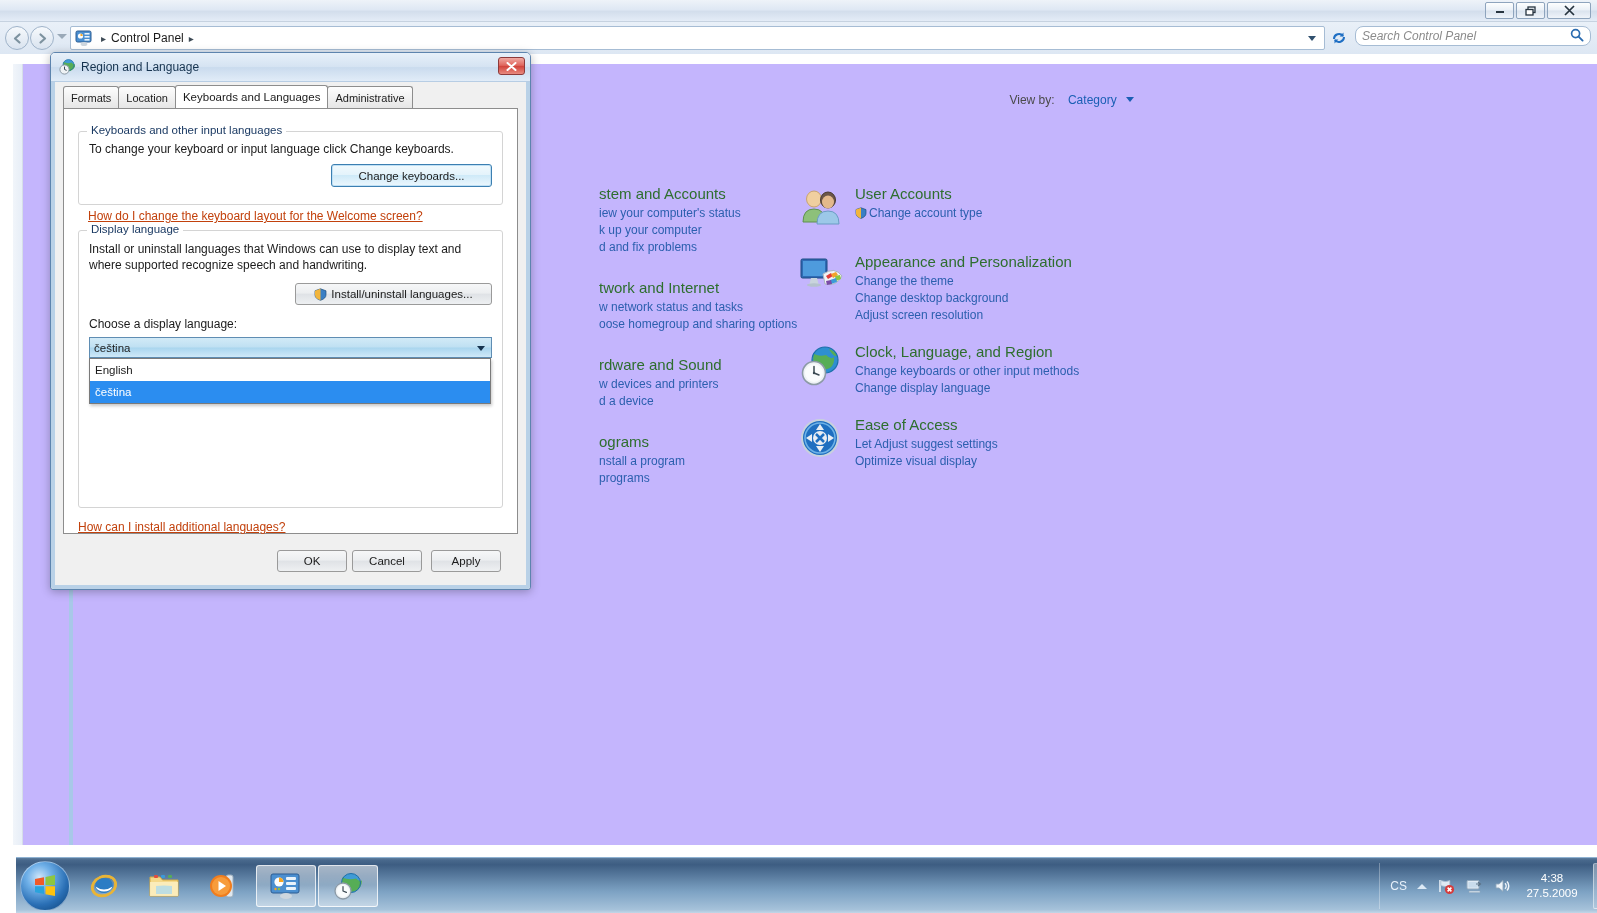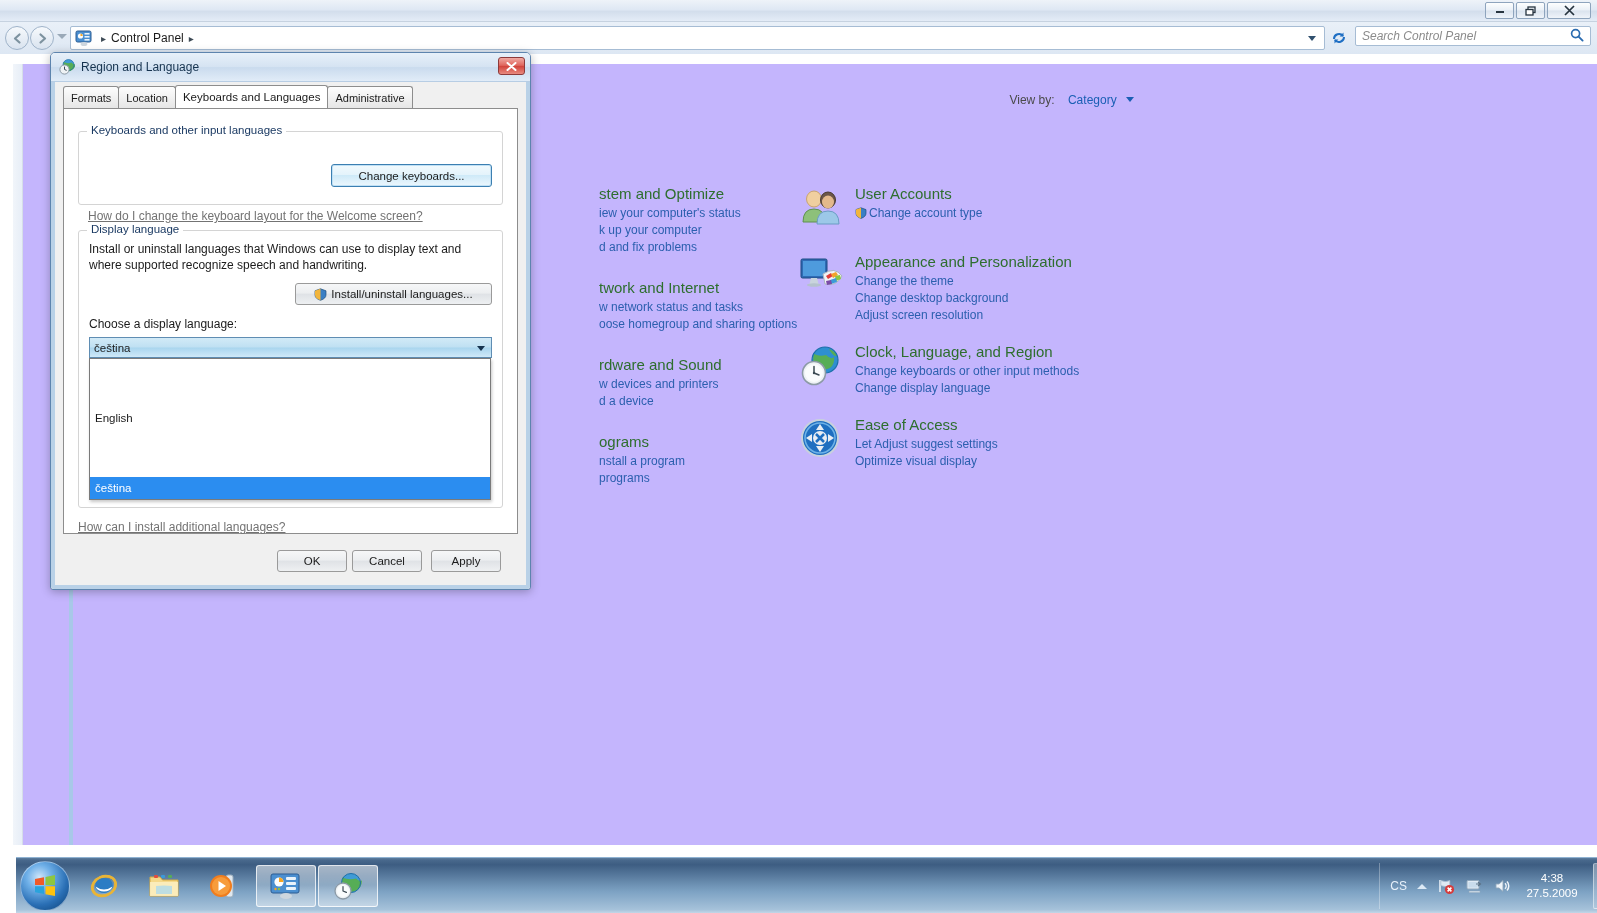--- a/index.html
+++ b/index.html
@@ -85,21 +85,21 @@
   }
   .refresh-btn {
     position: absolute; left: 1328px; top: 5px;
     width: 22px; height: 22px;
     display: flex; align-items: center; justify-content: center;
     color: #1f6fc4; font-size: 14px;
   }
   .searchbox {
     position: absolute; left: 1355px; top: 4px;
     width: 236px; height: 20px;
-    background: #ffffff; border: 1px solid #a6bcd4; border-radius: 2px;
+    background: #ffffff; border: 1px solid #a6bcd4; border-radius: 8px;
     display: flex; align-items: center; padding: 0 6px;
   }
   .search-ph {
     font-size: 12px; color: #8b8b8b; font-style: italic; flex: 1;
   }
   .search-icon { color: #2a6bb0; font-size: 13px; }
 
   .cp-body {
     position: absolute; left: 13px; top: 54px; width: 100%; height: 791px;
     background: #c4b5fd;
@@ -240,21 +240,21 @@
     font-size: 11.5px; color: #1b1b1b;
     display: flex; align-items: center; justify-content: center;
     white-space: nowrap;
   }
   .btn.focused {
     border-color: #3c7fb1;
     box-shadow: inset 0 0 0 1px #bfe0f5;
     background: linear-gradient(to bottom, #f2fafd 0%, #e4f3fb 46%, #cfeaf8 50%, #ecf7fd 100%);
   }
   .hyperlink {
-    font-size: 12px; color: #737373; text-decoration: underline;
+    font-size: 12px; color: #c2410c; text-decoration: underline;
     white-space: nowrap;
   }
   .shield {
     display: inline-block; width: 13px; height: 13px;
     margin-right: 4px; vertical-align: -2px; flex: none;
   }
 
   .combo {
     position: absolute;
     height: 21px;
@@ -272,21 +272,21 @@
   }
   .combo-list {
     position: absolute;
     background: #ffffff;
     border: 1px solid #7a7a7a;
     box-shadow: 1px 2px 3px rgba(0,0,0,.22);
   }
   .combo-opt {
     height: 22px; padding: 0 5px;
     font-size: 11.5px; color: #1b1b1b;
-    display: flex; align-items: center; margin-top: 48px;
+    display: flex; align-items: center;
   }
   .combo-opt.selected { background: #2b8df0; color: #ffffff; }
 
   .dlg-footer {
     position: absolute; left: 0; right: 0; bottom: 0; height: 50px;
   }
   .dlg-footer .btn {
     position: absolute; top: 11px;
     width: 70px; height: 22px;
   }
@@ -431,21 +431,21 @@
     <div class="cp-heading">computer's settings</div>
 
     <div class="viewby">
       <span>View by:</span>
       <span class="viewby-val">Category</span>
       <span class="viewby-arrow"></span>
     </div>
 
     <div class="cat-col left">
       <div class="cat-item">
-        <div class="cat-title">stem and Optimize</div>
+        <div class="cat-title">stem and Accounts</div>
         <a class="cat-link">iew your computer's status</a>
         <a class="cat-link">k up your computer</a>
         <a class="cat-link">d and fix problems</a>
       </div>
       <div class="cat-item" style="margin-top:22px">
         <div class="cat-title">twork and Internet</div>
         <a class="cat-link">w network status and tasks</a>
         <a class="cat-link">oose homegroup and sharing options</a>
       </div>
       <div class="cat-item" style="margin-top:22px">
@@ -572,20 +572,21 @@
     <div class="tab">Formats</div>
     <div class="tab">Location</div>
     <div class="tab active">Keyboards and Languages</div>
     <div class="tab">Administrative</div>
   </div>
 
   <div class="dlg-page">
 
     <div class="groupbox" id="gb-keyboards">
       <span class="gb-label">Keyboards and other input languages</span>
+      <span class="gb-text" style="left:10px; top:9px;">To change your keyboard or input language click Change keyboards.</span>
       <div class="btn focused" style="position:absolute; right:10px; top:32px; width:161px; height:23px;">Change keyboards...</div>
     </div>
     <a class="hyperlink" style="position:absolute; left:24px; top:100px;">How do I change the keyboard layout for the Welcome screen?</a>
 
     <div class="groupbox" id="gb-display">
       <span class="gb-label">Display language</span>
       <span class="gb-text" style="left:10px; top:10px;">Install or uninstall languages that Windows can use to display text and</span>
       <span class="gb-text" style="left:10px; top:26px;">where supported recognize speech and handwriting.</span>
 
       <div class="btn" style="position:absolute; right:10px; top:52px; width:197px; height:22px;">

